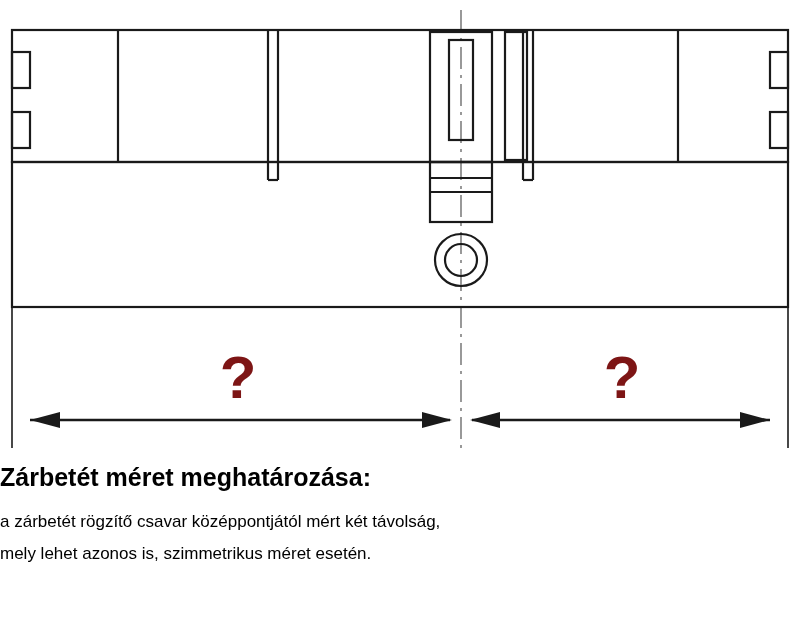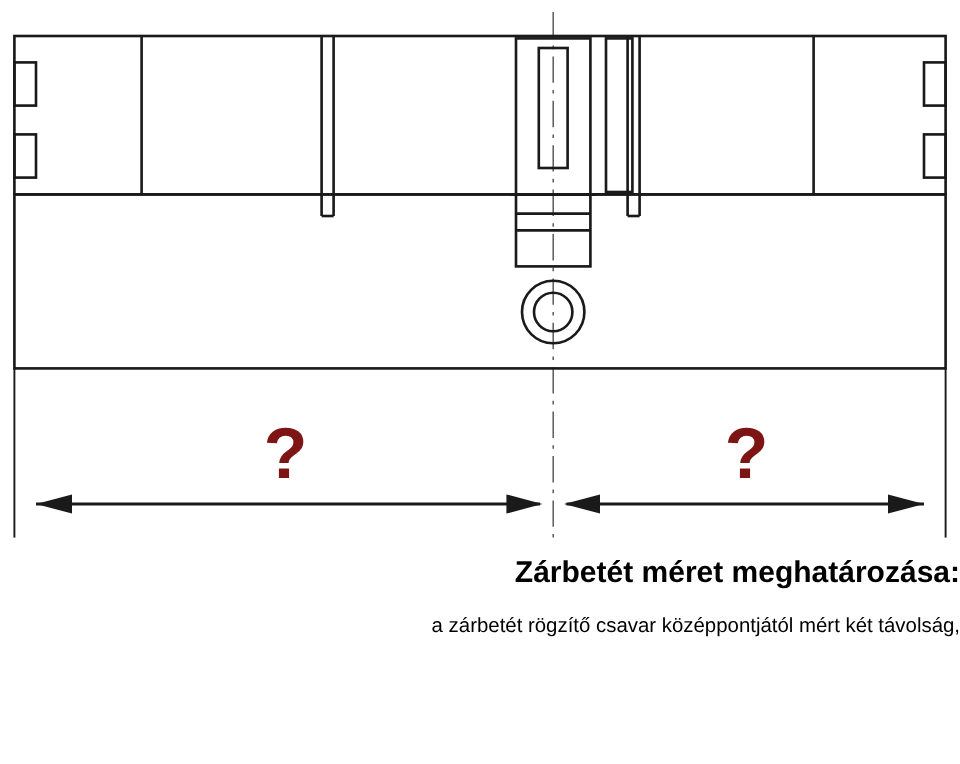--- a/index.html
+++ b/index.html
@@ -23,21 +23,21 @@
     left: 0;
     top: 0;
     width: 800px;
     height: 460px;
   }
   .caption-block {
     position: absolute;
     left: 0;
     top: 462px;
     width: 800px;
-    text-align: right;
+    text-align: left;
   }
   .caption-title {
     font-size: 25px;
     font-weight: bold;
     color: #000000;
     letter-spacing: 0px;
     line-height: 30px;
     margin: 0 0 14px 0;
   }
   .caption-line {
@@ -109,15 +109,16 @@
       <polygon points="770,420 740,412 740,428"></polygon>
     </g>
 
     <text class="qmark" x="238" y="398" text-anchor="middle">?</text>
     <text class="qmark" x="622" y="398" text-anchor="middle">?</text>
   </svg>
 
   <div class="caption-block">
     <p class="caption-title">Zárbetét méret meghatározása:</p>
     <p class="caption-line">a zárbetét rögzítő csavar középpontjától mért két távolság,</p>
+    <p class="caption-line">mely lehet azonos is, szimmetrikus méret esetén.</p>
   </div>
 
 </div>
 
 </body></html>

